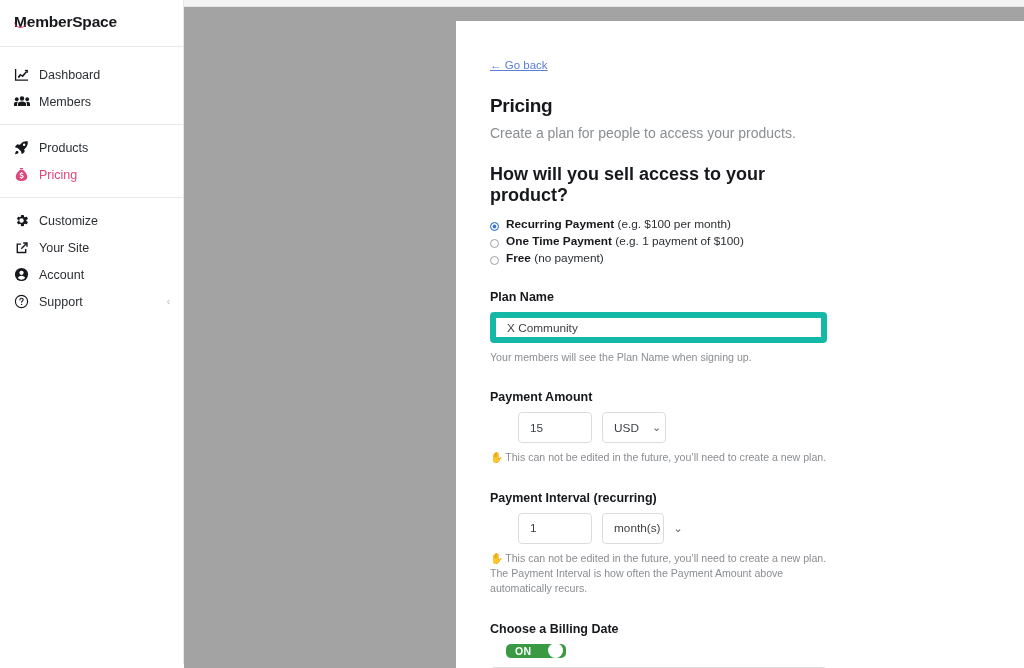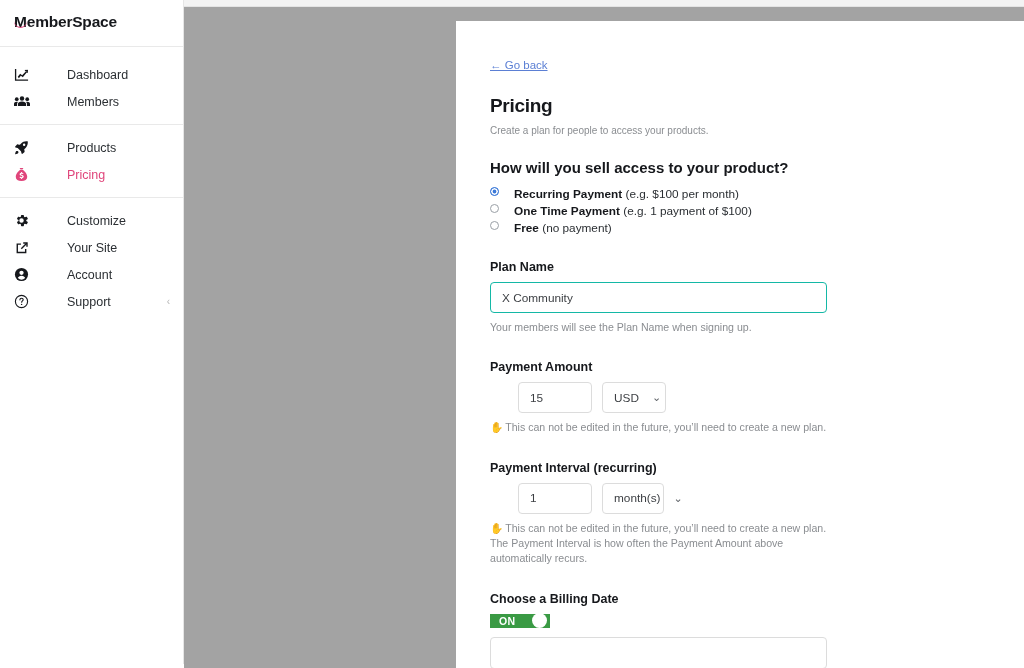--- a/index.html
+++ b/index.html
@@ -26,21 +26,21 @@
   .logo .smile {
     position: absolute; left: 0px; top: 8px; width: 13px; height: 7px;
     border-bottom: 1.6px solid #e0457b;
     border-radius: 0 0 50% 50%/0 0 100% 100%;
   }
   .nav-group { padding: 6px 0; }
   .nav-div { height: 1px; background: #e9e9e9; margin: 0; }
   .nav-item {
     display: flex; align-items: center; height: 27px;
     padding: 0 12px 0 13px; color: #2b2f33; font-size: 12.5px;
-    cursor: pointer; position: relative; gap: 28px;
+    cursor: pointer; position: relative;
   }
   .nav-item .ico {
     width: 17px; height: 17px; margin-right: 9px; flex: 0 0 17px;
     display: flex; align-items: center; justify-content: center; color: #16181c;
   }
   .nav-item .lbl { white-space: nowrap; }
   .nav-item.active { color: #e0457b; }
   .nav-item.active .ico { color: #e0457b; }
   .collapse-chev {
     position: absolute; right: 13px; top: 50%; transform: translateY(-50%);
@@ -63,39 +63,39 @@
   .card-inner { padding: 34px 0 0 34px; width: 372px; }
 
   .goback {
     font-size: 11.5px; color: #5b7fd4; text-decoration: underline;
     display: inline-block; margin-bottom: 24px; cursor: pointer;
   }
   h1.page-title {
     font-size: 19px; font-weight: 700; color: #16181c;
     letter-spacing: -0.3px; margin-bottom: 8px;
   }
-  .page-sub { font-size: 10px; color: #8a8d91; margin-bottom: 23px; }
-
-  .q-title { font-size: 15px; font-weight: 700; color: #16181c; margin-bottom: 11px; }
-
-  .radio-row { display: flex; align-items: flex-start; margin-bottom: 3px; gap: 8px; }
+  .page-sub { font-size: 14px; color: #8a8d91; margin-bottom: 23px; }
+
+  .q-title { font-size: 18px; font-weight: 700; color: #16181c; margin-bottom: 11px; }
+
+  .radio-row { display: flex; align-items: flex-end; margin-bottom: 3px; }
   .radio {
     width: 9px; height: 9px; border-radius: 50%; border: 1px solid #9aa0a6;
     background: #fff; margin-right: 7px; flex: 0 0 9px; position: relative;
     cursor: pointer;
   }
   .radio.on { border-color: #3b79d8; background: #3b79d8; box-shadow: inset 0 0 0 1.6px #fff; }
   .radio-txt { font-size: 11.8px; color: #16181c; }
   .radio-txt b { font-weight: 700; }
   .radio-txt span { color: #2b2f33; }
 
   .field-block { margin-top: 25px; }
   .field-label { font-size: 12.5px; font-weight: 700; color: #16181c; margin-bottom: 8px; }
   .txtinput {
-    width: 337px; height: 31px; border: 1px solid #14b8a6; border-radius: 4px;
+    width: 337px; height: 31px; border: 6px solid #14b8a6; border-radius: 4px;
     background: #fff; font-size: 11.8px; color: #3c3f43; padding: 0 11px;
     font-family: "Liberation Sans", sans-serif; outline: none;
   }
   .helper { font-size: 10.6px; color: #8a8d91; margin-top: 7px; line-height: 1.45; width: 340px; }
   .helper .emoji { margin-right: 2px; }
 
   .inline-row { display: flex; gap: 10px; align-items: flex-start; padding-left: 28px; }
   .num-input {
     width: 74px; height: 31px; border: 1px solid #dcdcdc; border-radius: 4px;
     background: #fff; font-size: 11.8px; color: #3c3f43; padding: 0 11px;
@@ -108,23 +108,24 @@
   }
   .sel .val { margin-right: 13px; white-space: nowrap; }
   .sel .chev { color: #5f6368; font-size: 11px; line-height: 1; }
   .sel.w-usd { width: 64px; justify-content: space-between; }
   .sel.w-month { width: 62px; justify-content: space-between; }
   .sel.w-full {
     width: 337px; justify-content: space-between; height: 32px; margin-top: 9px;
   }
 
   .toggle {
-    width: 60px; height: 14px; border-radius: 0; background: #3a9a44;
+    width: 60px; height: 14px; border-radius: 5px; background: #3a9a44;
     display: flex; align-items: center; padding: 0 3px; cursor: pointer;
     justify-content: space-between;
+    margin-left: 16px;
   }
   .toggle .t-lbl { font-size: 10.5px; font-weight: 700; color: #fff; padding-left: 6px; letter-spacing: .3px; }
   .toggle .knob { width: 15px; height: 15px; border-radius: 50%; background: #fff; }
 
   svg { display: block; }
 </style>
 </head>
 <body>
 
 <div class="app">

